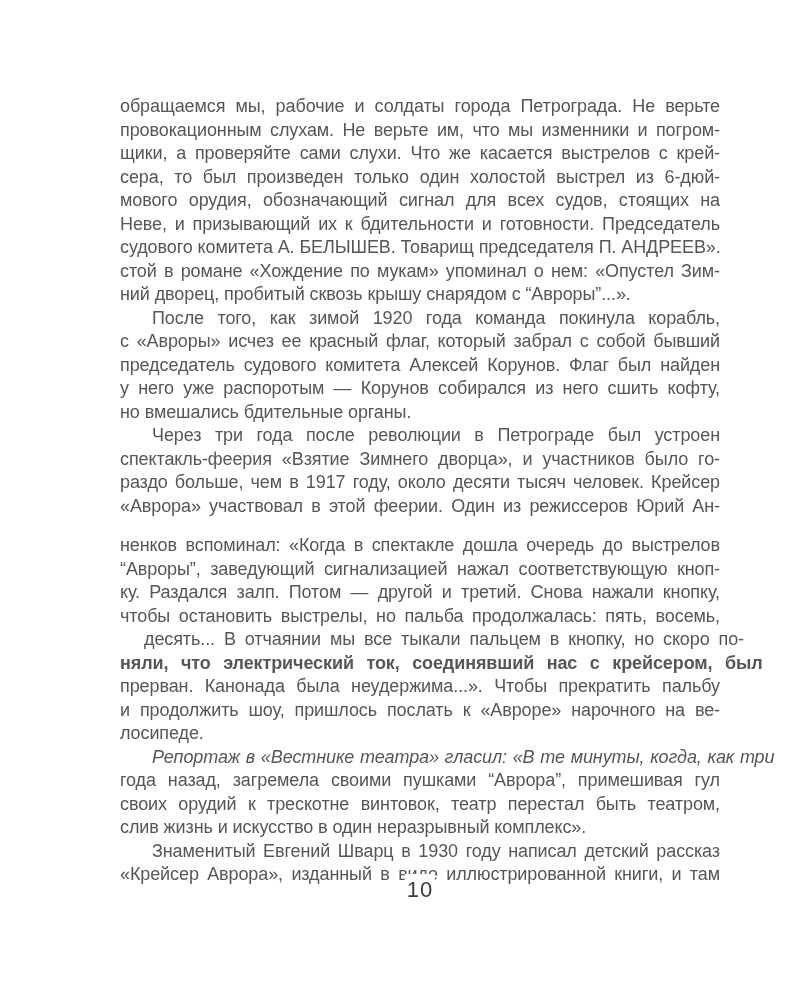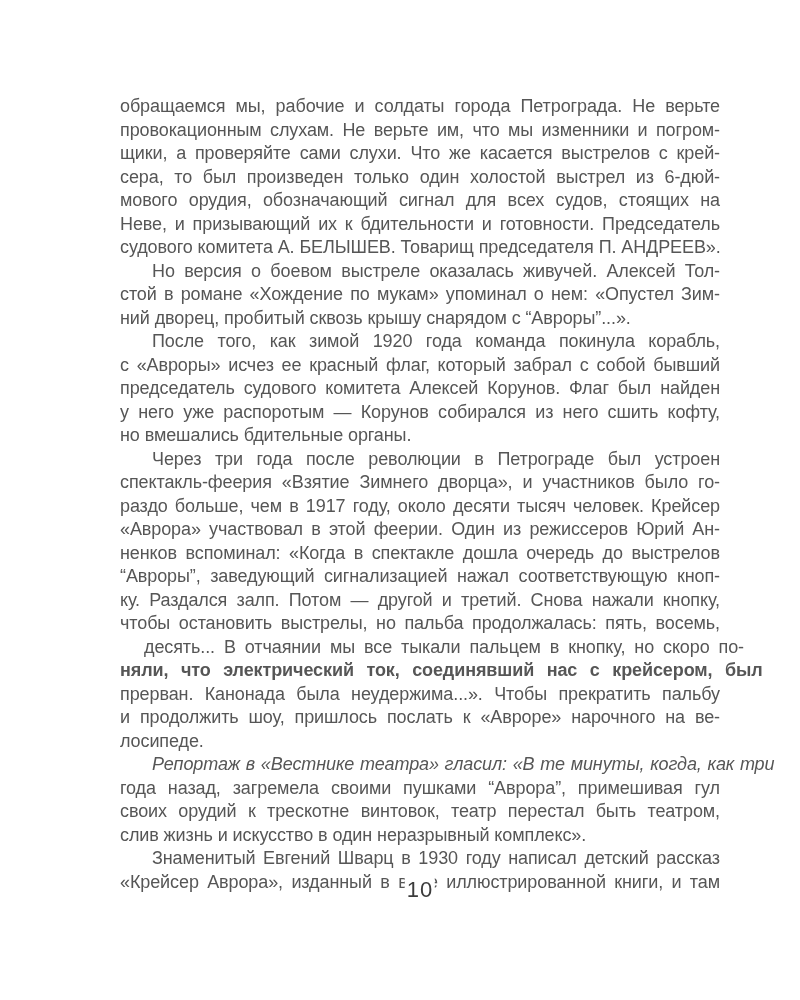--- a/index.html
+++ b/index.html
@@ -58,37 +58,36 @@
       <div class="para">
         <div class="line just" style="word-spacing: 5.24414px;"><span>обращаемся мы, рабочие и солдаты города Петрограда. Не верьте</span></div>
         <div class="line just" style="word-spacing: 3.52083px;"><span>провокационным слухам. Не верьте им, что мы изменники и погром-</span></div>
         <div class="line just" style="word-spacing: 3.97812px;"><span>щики, а проверяйте сами слухи. Что же касается выстрелов с крей-</span></div>
         <div class="line just" style="word-spacing: 5.75868px;"><span>сера, то был произведен только один холостой выстрел из 6-дюй-</span></div>
         <div class="line just" style="word-spacing: 6.49609px;"><span>мового орудия, обозначающий сигнал для всех судов, стоящих на</span></div>
         <div class="line just" style="word-spacing: 2.9668px;"><span>Неве, и призывающий их к бдительности и готовности. Председатель</span></div>
         <div class="line"><span>судового комитета А. БЕЛЫШЕВ. Товарищ председателя П. АНДРЕЕВ».</span></div>
       </div>
       <div class="para">
-        <div class="line just indent" style="word-spacing: 4.45117px;"><span>Но версия о боевом выстреле оказалась живучей. Алексей Тол-</span></div>
         <div class="line just" style="word-spacing: 2.32812px;"><span>стой в романе «Хождение по мукам» упоминал о нем: «Опустел Зим-</span></div>
         <div class="line"><span>ний дворец, пробитый сквозь крышу снарядом с “Авроры”...».</span></div>
       </div>
       <div class="para">
         <div class="line just indent" style="word-spacing: 8.57227px;"><span>После того, как зимой 1920 года команда покинула корабль,</span></div>
         <div class="line just" style="word-spacing: 2.86875px;"><span>с «Авроры» исчез ее красный флаг, который забрал с собой бывший</span></div>
         <div class="line just" style="word-spacing: 3.99777px;"><span>председатель судового комитета Алексей Корунов. Флаг был найден</span></div>
         <div class="line just" style="word-spacing: 4.34687px;"><span>у него уже распоротым — Корунов собирался из него сшить кофту,</span></div>
         <div class="line"><span>но вмешались бдительные органы.</span></div>
       </div>
       <div class="para">
         <div class="line just indent" style="word-spacing: 8.65625px;"><span>Через три года после революции в Петрограде был устроен</span></div>
         <div class="line just" style="word-spacing: 5.05134px;"><span>спектакль-феерия «Взятие Зимнего дворца», и участников было го-</span></div>
         <div class="line just" style="word-spacing: 2.26562px;"><span>раздо больше, чем в 1917 году, около десяти тысяч человек. Крейсер</span></div>
         <div class="line just" style="word-spacing: 3.34375px;"><span>«Аврора» участвовал в этой феерии. Один из режиссеров Юрий Ан-</span></div>
-        <div class="line just" style="word-spacing: 3.62305px;"><span>ненков вспоминал: «Когда в спектакле дошла очередь до выстрелов</span></div>
+        <div class="line just" style="word-spacing: 3.62305px; margin-top: 16px;"><span>ненков вспоминал: «Когда в спектакле дошла очередь до выстрелов</span></div>
         <div class="line just" style="word-spacing: 4.65937px;"><span>“Авроры”, заведующий сигнализацией нажал соответствующую кноп-</span></div>
         <div class="line just" style="word-spacing: 4.34219px;"><span>ку. Раздался залп. Потом — другой и третий. Снова нажали кнопку,</span></div>
         <div class="line just" style="word-spacing: 3.73661px;"><span>чтобы остановить выстрелы, но пальба продолжалась: пять, восемь,</span></div>
         <div class="line just" style="word-spacing: 4.04403px; margin-left: 24px;"><span>десять... В отчаянии мы все тыкали пальцем в кнопку, но скоро по-</span></div>
         <div class="line just" style="word-spacing: 7.64648px; font-weight: bold;"><span>няли, что электрический ток, соединявший нас с крейсером, был</span></div>
         <div class="line just" style="word-spacing: 6.53385px;"><span>прерван. Канонада была неудержима...». Чтобы прекратить пальбу</span></div>
         <div class="line just" style="word-spacing: 5.02431px;"><span>и продолжить шоу, пришлось послать к «Авроре» нарочного на ве-</span></div>
         <div class="line"><span>лосипеде.</span></div>
       </div>
       <div class="para">

